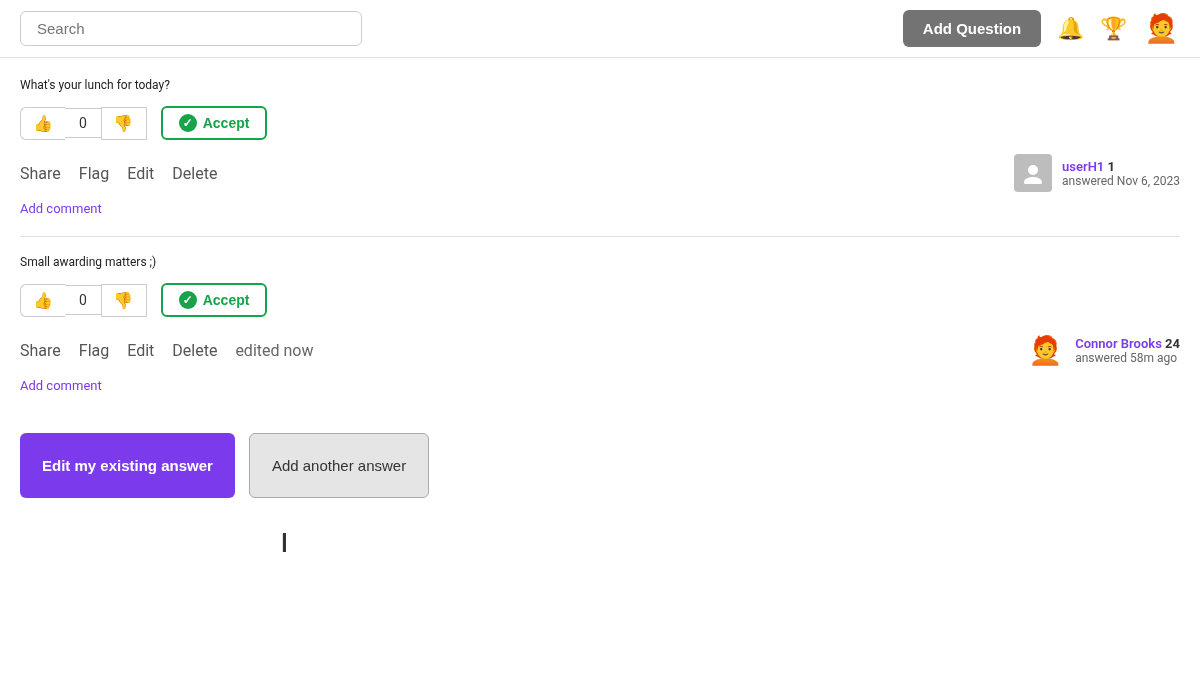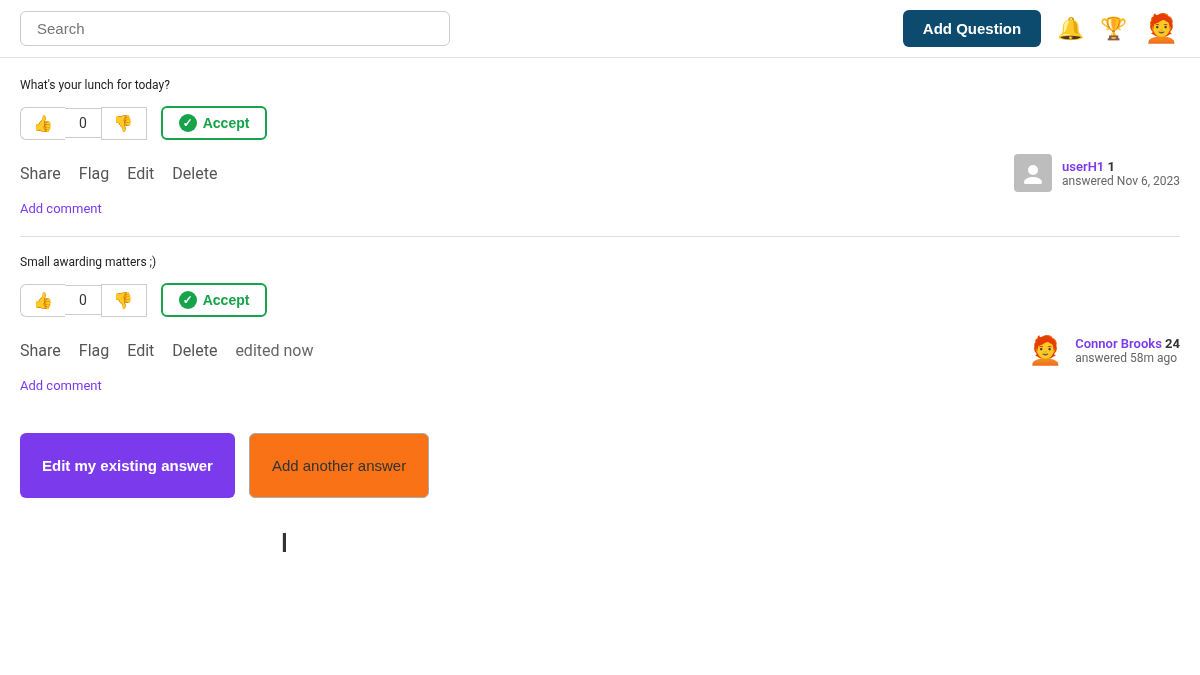--- a/index.html
+++ b/index.html
@@ -16,35 +16,35 @@
     
     .header {
       display: flex;
       align-items: center;
       justify-content: space-between;
       padding: 10px 20px;
       border-bottom: 1px solid #e0e0e0;
       background: #fff;
     }
     .search-input {
-      width: 430px;
+      width: 342px;
       padding: 8px 16px;
       border: 1px solid #ccc;
       border-radius: 6px;
       font-size: 15px;
       color: #555;
       outline: none;
     }
     .header-right {
       display: flex;
       align-items: center;
       gap: 16px;
     }
     .add-question-btn {
-      background: #0c4a6e;
+      background: #737373;
       color: #fff;
       border: none;
       border-radius: 6px;
       padding: 10px 20px;
       font-size: 15px;
       font-weight: 600;
       cursor: pointer;
     }
     .header-icon {
       font-size: 22px;
@@ -204,21 +204,21 @@
       background: #7c3aed;
       color: #fff;
       border: none;
       border-radius: 6px;
       padding: 24px 22px;
       font-size: 15px;
       font-weight: 600;
       cursor: pointer;
     }
     .add-answer-btn {
-      background: #f97316;
+      background: #e5e5e5;
       color: #333;
       border: 1.5px solid #aaa;
       border-radius: 6px;
       padding: 12px 22px;
       font-size: 15px;
       font-weight: 500;
       cursor: pointer;
     }
 
     

